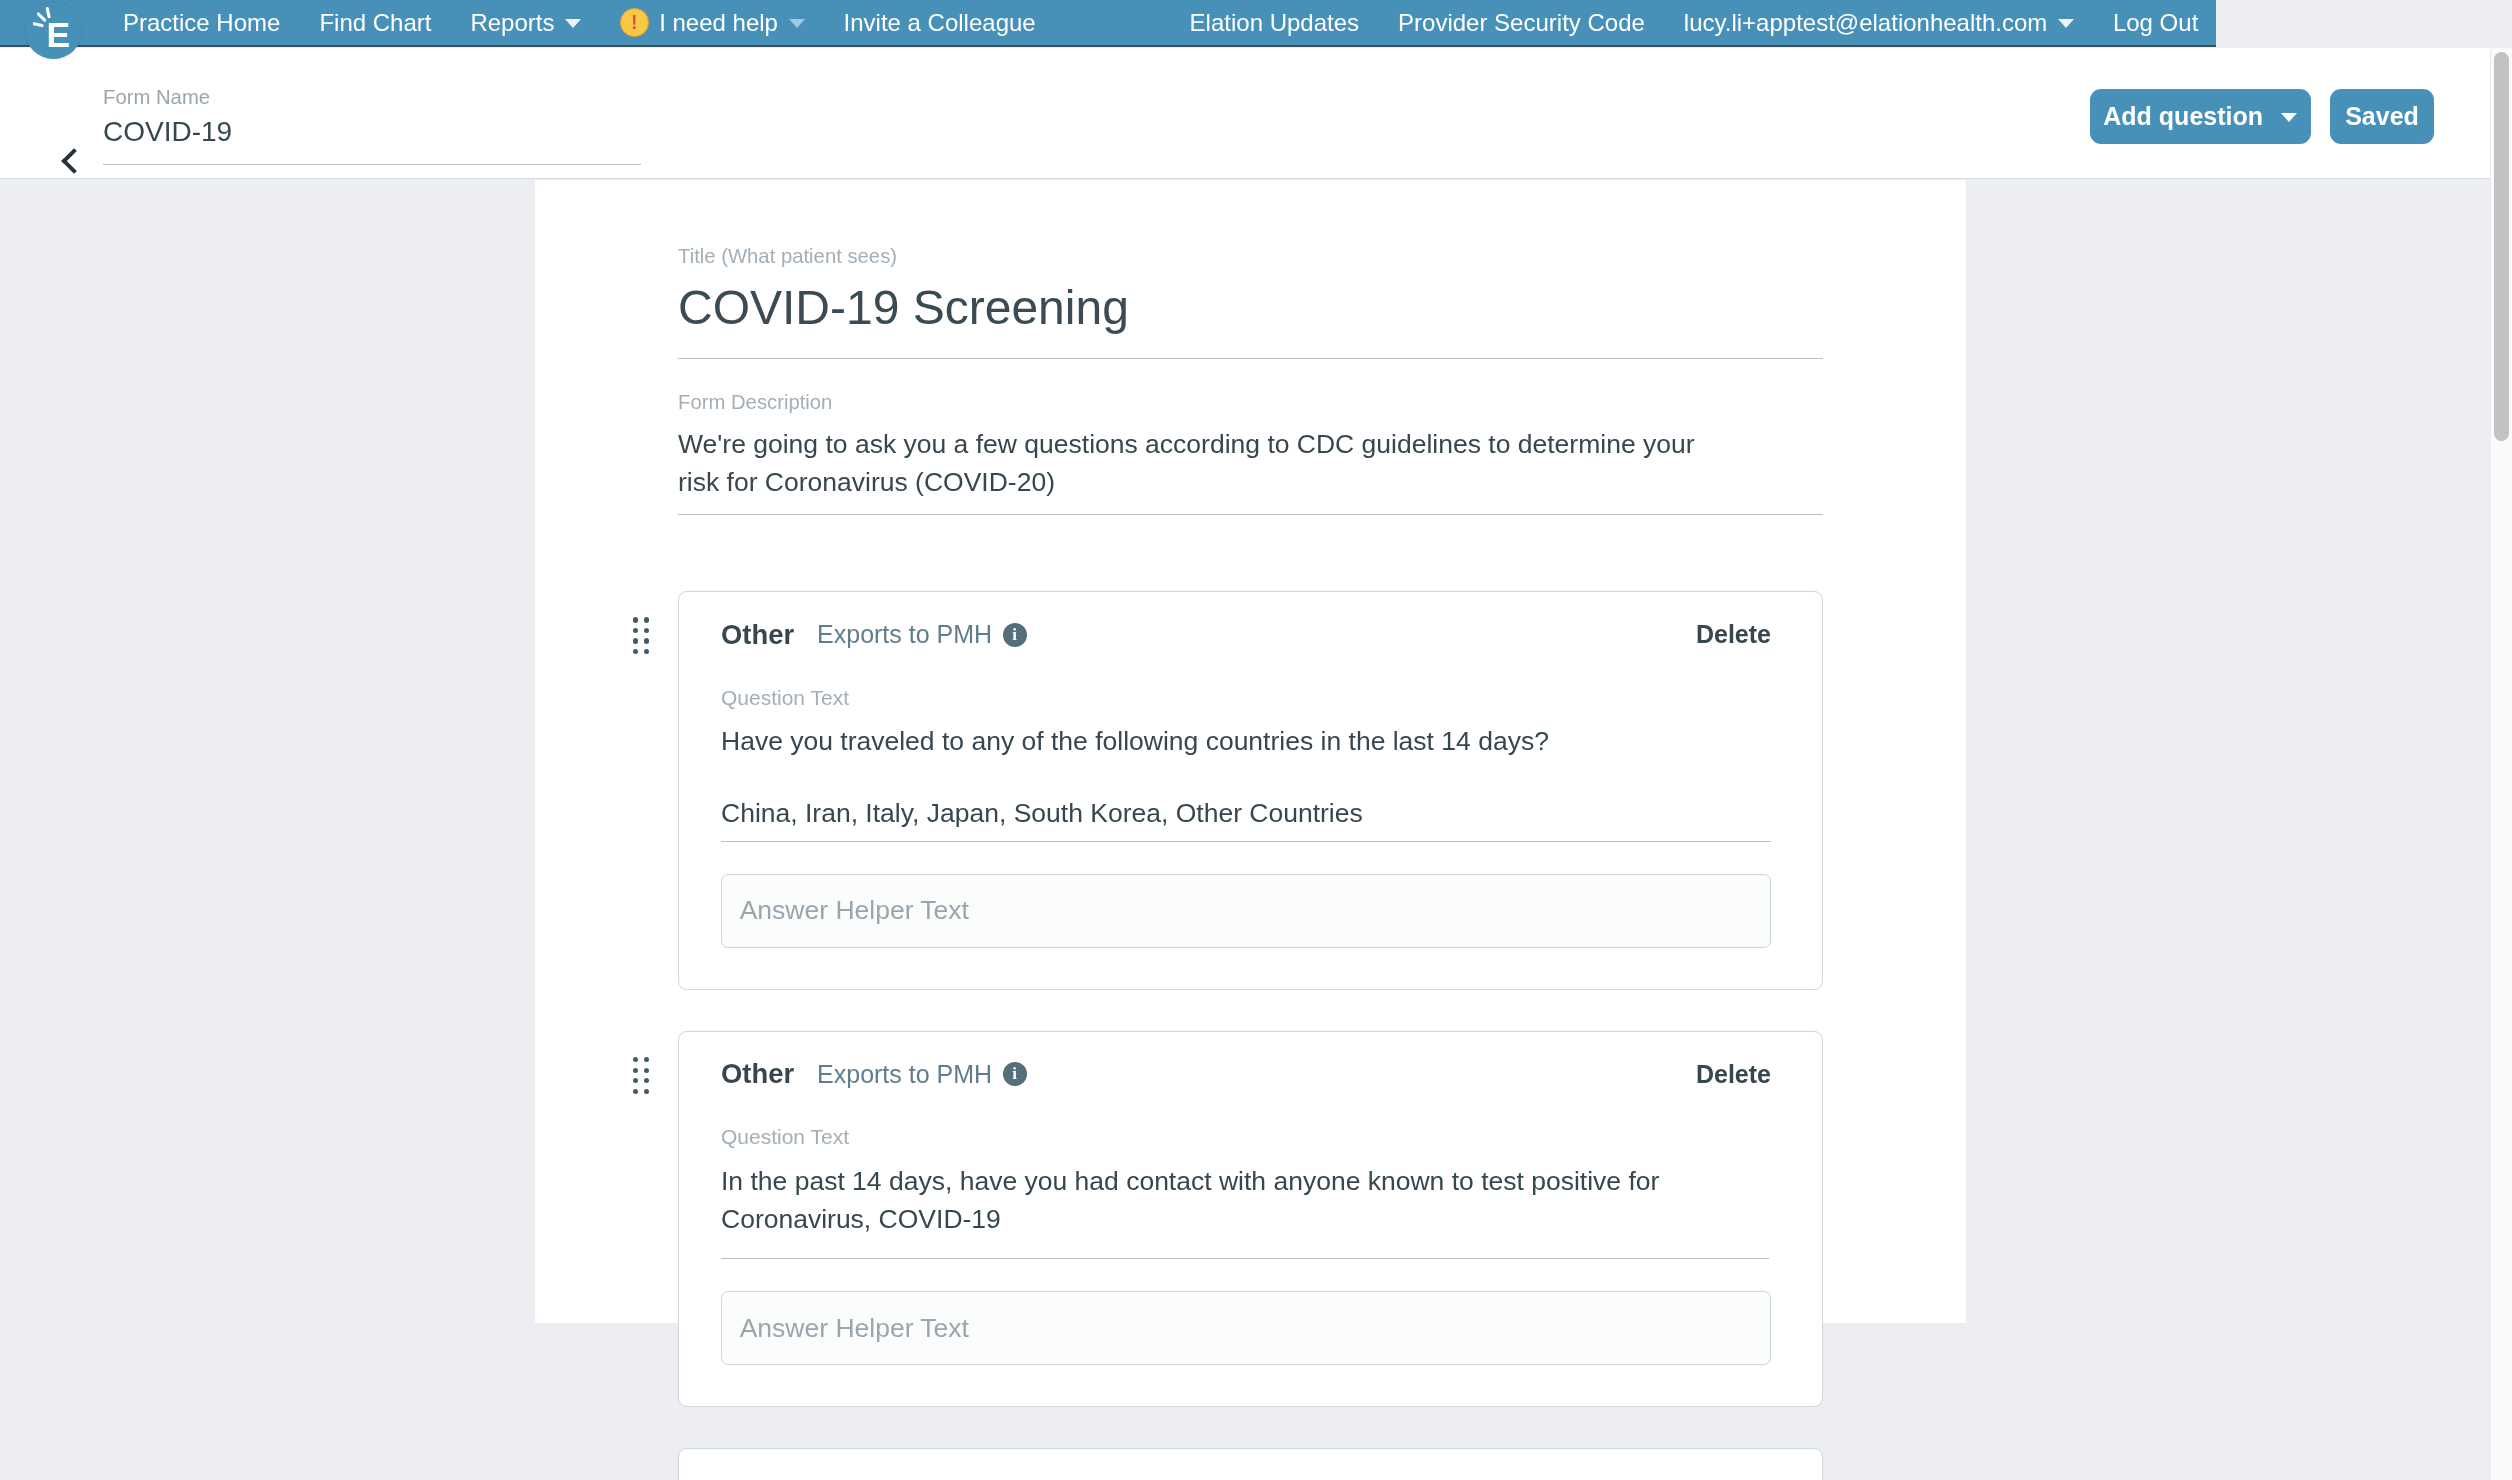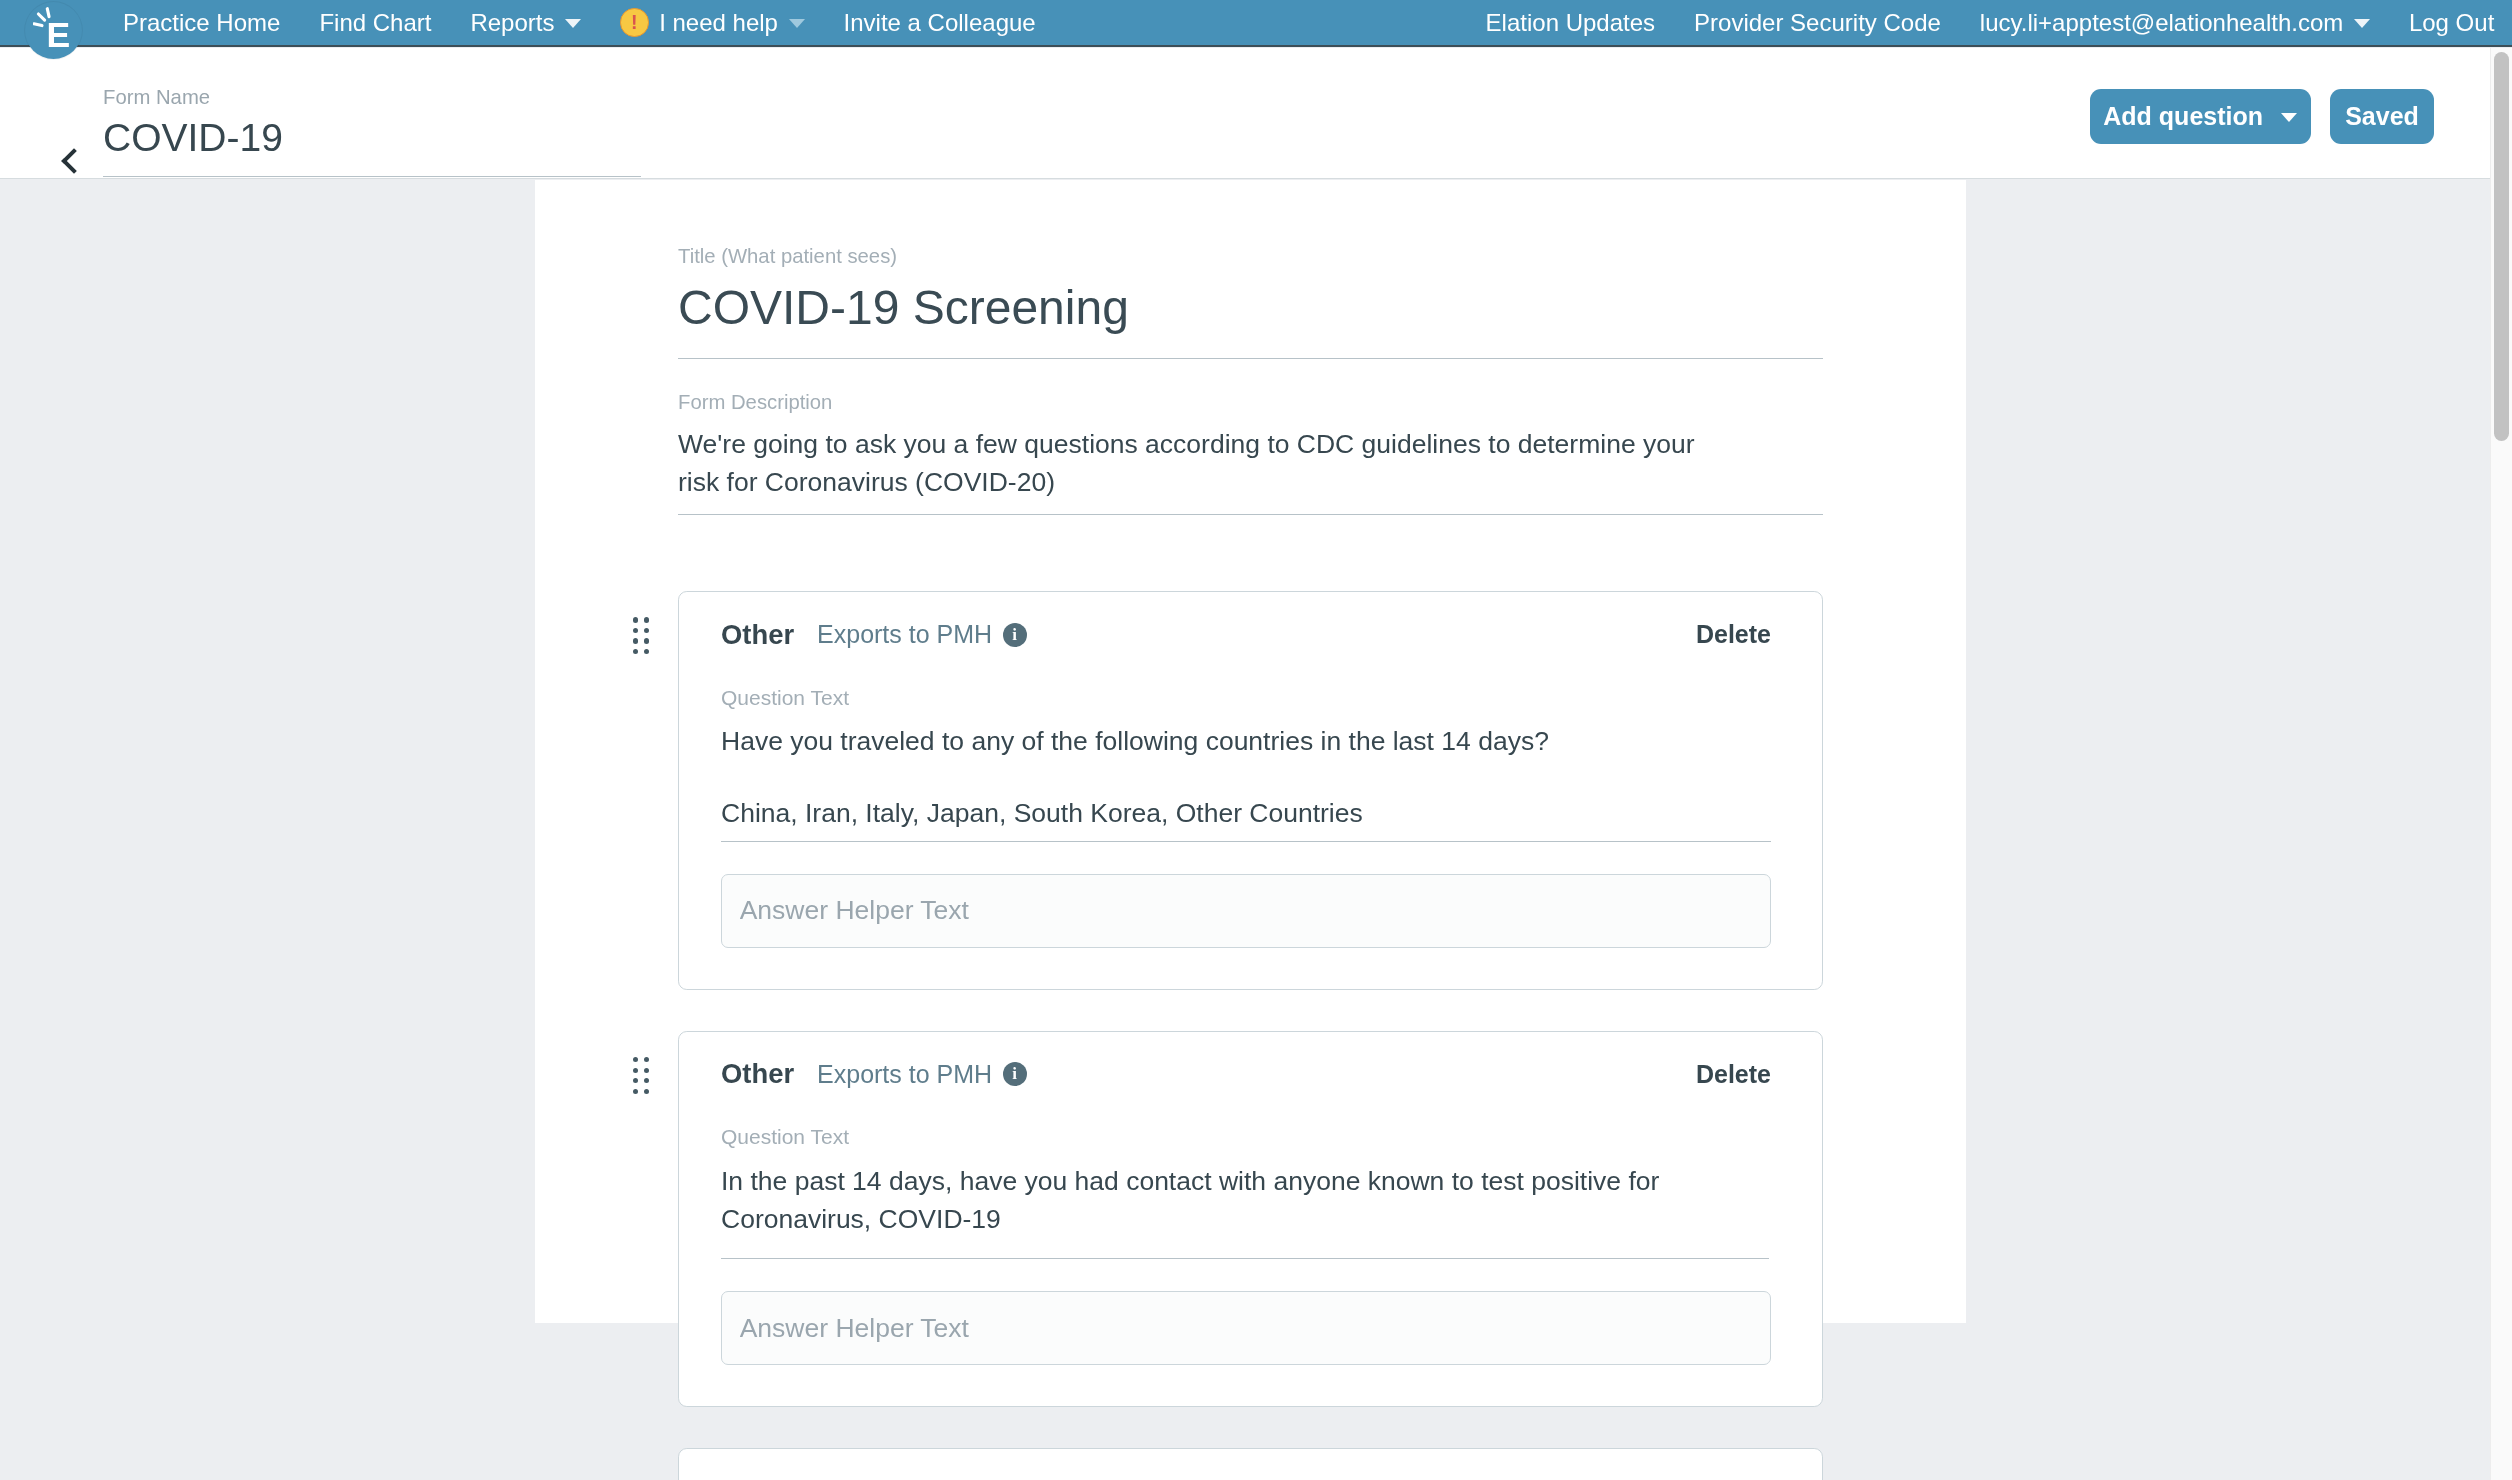--- a/index.html
+++ b/index.html
@@ -4,21 +4,21 @@
 <style>
   html,body{margin:0;padding:0;}
   body{
     width:2512px;height:1481px;overflow:hidden;position:relative;
     background:#eceef1;
     font-family:"Liberation Sans", sans-serif;
     -webkit-font-smoothing:antialiased;
   }
   
   .topbar{
-    position:absolute;left:0;top:0;width:2512px;height:45px;
+    position:absolute;left:0;top:0;width:2216px;height:45px;
     background:#4791b8;border-bottom:2.7px solid #3d4f58;
     display:flex;align-items:center;color:#fff;font-size:24px;
     z-index:20;
   }
   .topbar .nav-left{display:flex;align-items:center;gap:39px;margin-left:123px;}
   .topbar .nav-right{display:flex;align-items:center;gap:39px;margin-left:auto;margin-right:17.7px;}
   .nav-item{display:flex;align-items:center;gap:10.6px;white-space:nowrap;cursor:pointer;}
   .caret{width:0;height:0;border-left:8px solid transparent;border-right:8px solid transparent;
     border-top:9.7px solid rgba(255,255,255,0.9);margin-top:2.7px;}
   .caret.lightblue{border-top-color:#9fc9de;}
@@ -40,21 +40,21 @@
   .back-btn{
     position:absolute;left:58px;top:99px;width:30px;height:30px;cursor:pointer;
   }
   .back-btn::before{
     content:"";position:absolute;left:7px;top:5.3px;width:14px;height:14px;
     border-left:4.4px solid #263238;border-bottom:4.4px solid #263238;
     transform:rotate(45deg);
   }
   .formname-block{position:absolute;left:103px;top:38px;width:538px;}
   .field-label{font-size:20.3px;color:#9aa6ae;}
-  .formname-value{font-size:39px;color:#37474f;margin-top:7px;}
+  .formname-value{font-size:28px;color:#37474f;margin-top:7px;}
   .formname-underline{border-bottom:1.8px solid #b7c2c8;margin-top:16px;width:538px;}
   .hdr-buttons{position:absolute;right:57px;top:41px;display:flex;gap:19.5px;}
   .btn{
     background:#4791b8;color:#fff;font-weight:bold;font-size:25px;
     border:none;border-radius:11px;height:55px;display:flex;align-items:center;
     justify-content:center;cursor:pointer;font-family:"Liberation Sans",sans-serif;
   }
   .btn-add{width:221px;gap:17.7px;}
   .btn-add .caret{border-top-color:#fff;}
   .btn-saved{width:104px;}

